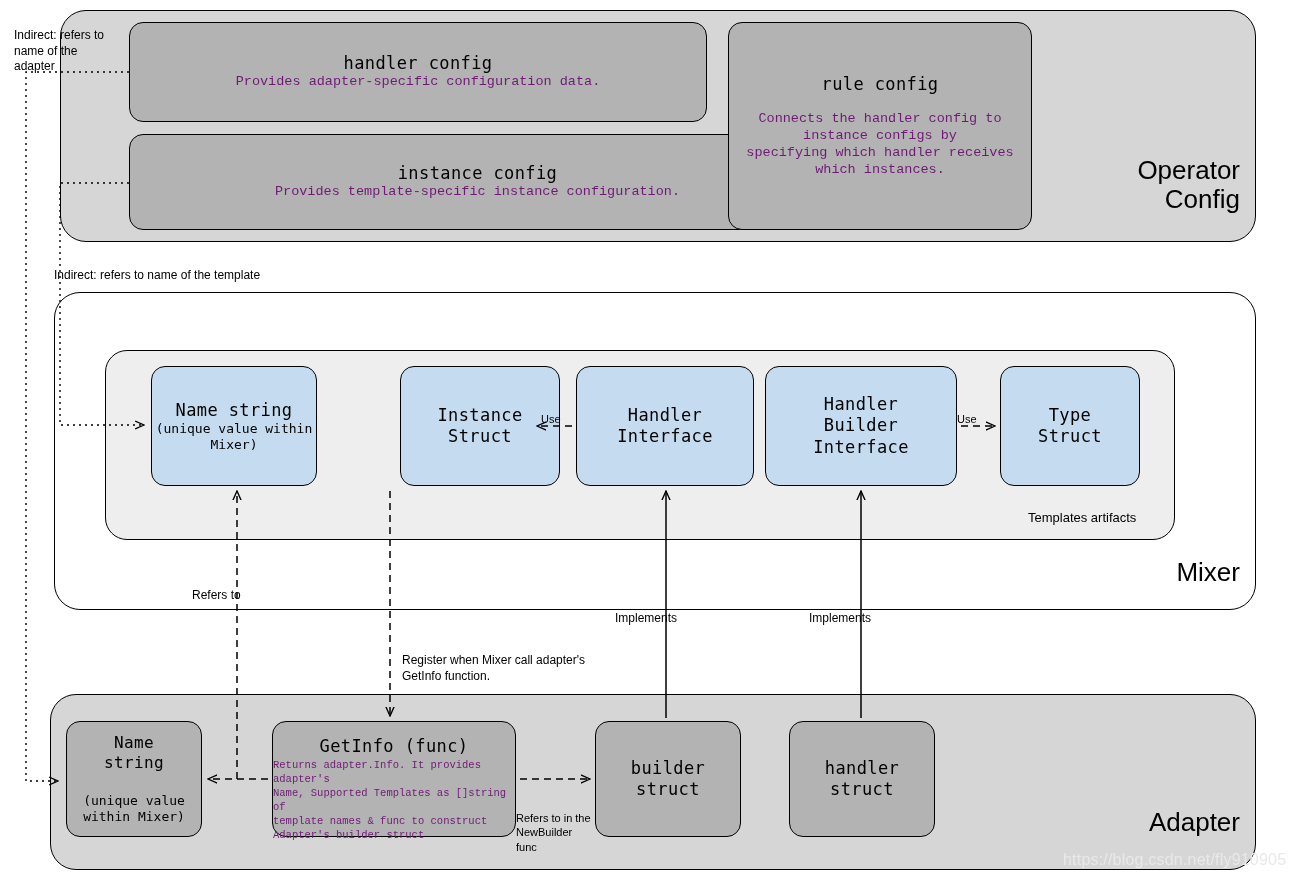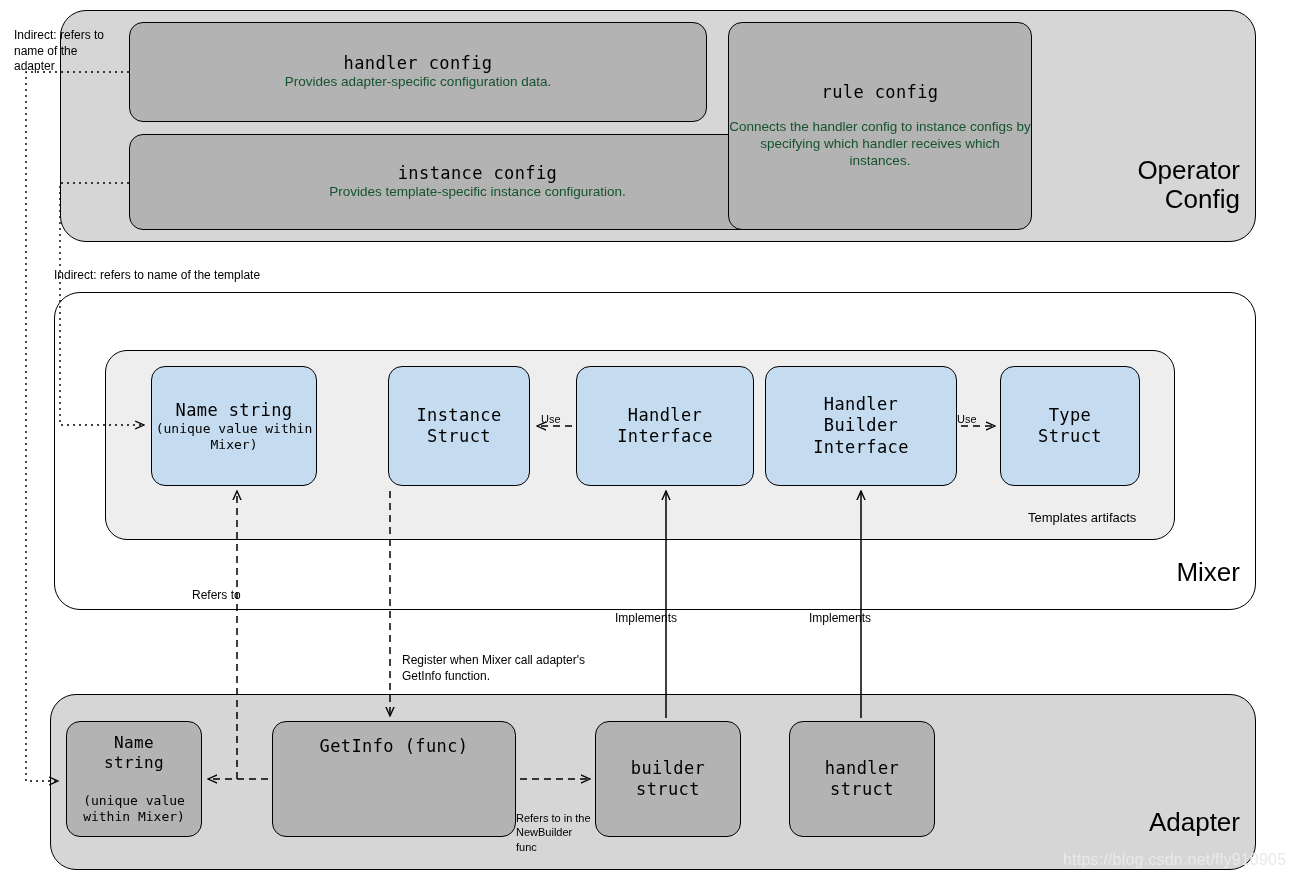--- a/index.html
+++ b/index.html
@@ -60,24 +60,24 @@
   .node .title.small { font-size: 16px; }
   .node .sub {
     font-family: "DejaVu Sans Mono", monospace;
     font-size: 13px;
     line-height: 1.2;
     color: #000;
     white-space: pre-line;
     letter-spacing: 0;
   }
   .node .desc {
-    font-family: Liberation Sans, sans-serif;
+    font-family: Liberation Mono, monospace;
     font-size: 13.5px;
     line-height: 1.25;
-    color: #14532d;
+    color: #701a75;
     white-space: pre-line;
   }
   .node .desc.tight {
     font-size: 10.5px;
     line-height: 1.32;
     text-align: left;
     white-space: pre-line;
     margin-top: 2px;
   }
 
@@ -149,21 +149,21 @@
   <div class="inner-caption" style="left:1028px; top:510px;">Templates artifacts</div>
 
   <div class="region-label" style="left:1130px; top:558px; width:110px;">Mixer</div>
 
   <div class="node blue" style="left:151px; top:366px; width:166px; height:120px;">
     <span class="title">Name string</span>
     <span class="sub">(unique value within
 Mixer)</span>
   </div>
 
-  <div class="node blue" style="left:388px; top:366px; width:142px; height:120px;">
+  <div class="node blue" style="left:400px; top:366px; width:160px; height:120px;">
     <span class="title">Instance
 Struct</span>
   </div>
 
   <div class="node blue" style="left:576px; top:366px; width:178px; height:120px;">
     <span class="title">Handler
 Interface</span>
   </div>
 
   <div class="node blue" style="left:765px; top:366px; width:192px; height:120px;">
@@ -183,20 +183,24 @@
 
   <div class="node grey" style="left:66px; top:721px; width:136px; height:116px;gap:20px;">
     <span class="title small">Name
 string</span>
     <span class="sub">(unique value
 within Mixer)</span>
   </div>
 
   <div class="node grey" style="left:272px; top:721px; width:244px; height:116px; justify-content:flex-start; padding-top:14px;">
     <span class="title">GetInfo (func)</span>
+    <span class="desc tight">Returns adapter.Info. It provides adapter's
+Name, Supported Templates as []string of
+template names &amp; func to construct
+Adapter's builder struct</span>
   </div>
 
   <div class="node grey" style="left:595px; top:721px; width:146px; height:116px;">
     <span class="title">builder
 struct</span>
   </div>
 
   <div class="node grey" style="left:789px; top:721px; width:146px; height:116px;">
     <span class="title">handler
 struct</span>

